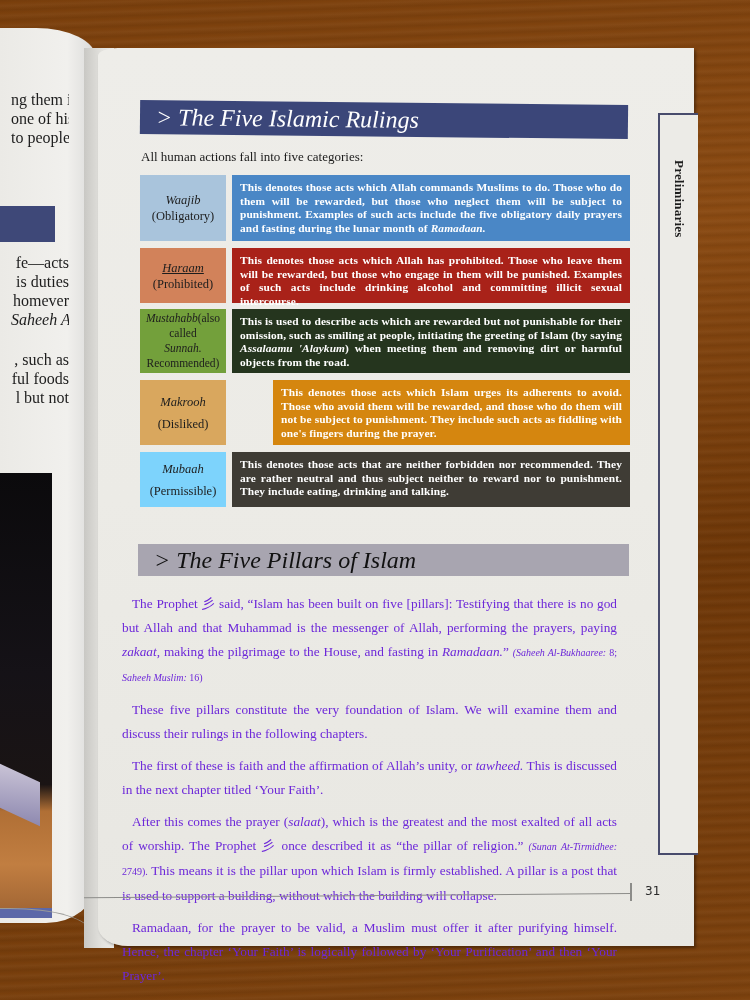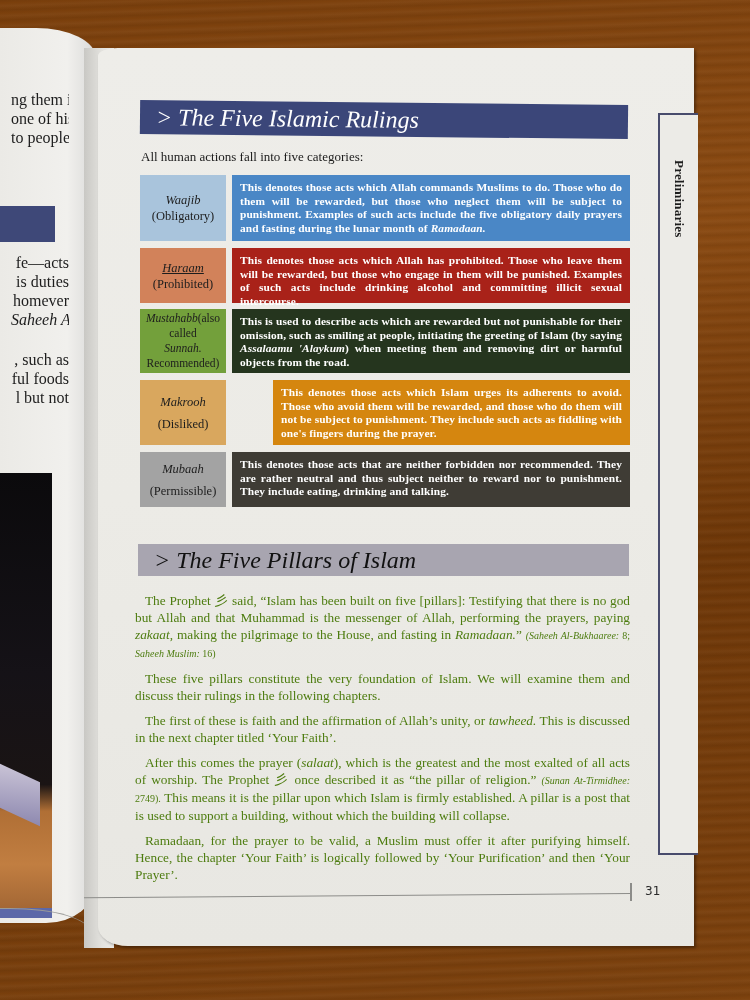--- a/index.html
+++ b/index.html
@@ -84,22 +84,22 @@
   .ruling-label .term { font-style: italic; }
   .ruling-label .gloss { font-style: normal; text-align: right; }
   .ruling-desc {
     flex: 1; padding: 6px 8px 4px 8px;
     font-weight: bold; font-size: 11.4px; line-height: 13.6px; color: #ffffff;
     text-align: justify; letter-spacing: 0.1px;
   }
   .ruling-desc i { font-style: italic; }
 
   .pillars-text {
-    position: absolute; left: 135px; top: 592px; width: 495px;
-    font-size: 13.3px; line-height: 17px; color: #4d7c0f; text-align: justify;
+    position: absolute; left: 122px; top: 592px; width: 495px;
+    font-size: 13.3px; line-height: 24px; color: #6d28d9; text-align: justify;
   }
   .pillars-text p { text-indent: 10px; margin-bottom: 8px; }
   .pillars-text .cite { font-size: 10px; font-style: italic; }
   .pillars-text .cite-n { font-size: 10px; }
 
   .side-tab {
     position: absolute; left: 658px; top: 113px; width: 40px; height: 742px;
     border: 2.5px solid #484b6c; border-right: none;
     background: #ecebe7;
   }
@@ -184,21 +184,21 @@
 
   <div class="ruling-row" style="top:209px; height:65px;gap:47px;">
     <div class="ruling-label" style="background:#d9a75e; gap:6px;">
       <span class="term">Makrooh</span>
       <span class="gloss">(Disliked)</span>
     </div>
     <div class="ruling-desc" style="background:#d5860f;font-family:Liberation Serif, serif;">This denotes those acts which Islam urges its adherents to avoid. Those who avoid them will be rewarded, and those who do them will not be subject to punishment. They include such acts as fiddling with one's fingers during the prayer.</div>
   </div>
 
   <div class="ruling-row" style="top:281px; height:55px;">
-    <div class="ruling-label" style="background:#a3a3a3; gap:6px;">
+    <div class="ruling-label" style="background:#7dd3fc; gap:6px;">
       <span class="term">Mubaah</span>
       <span class="gloss">(Permissible)</span>
     </div>
     <div class="ruling-desc" style="background:#3f3c35;">This denotes those acts that are neither forbidden nor recommended. They are rather neutral and thus subject neither to reward nor to punishment. They include eating, drinking and talking.</div>
   </div>
 </div>
 
 <div class="section-bar bar-pillars">&gt; The Five Pillars of Islam</div>
 
 <div class="pillars-text">

